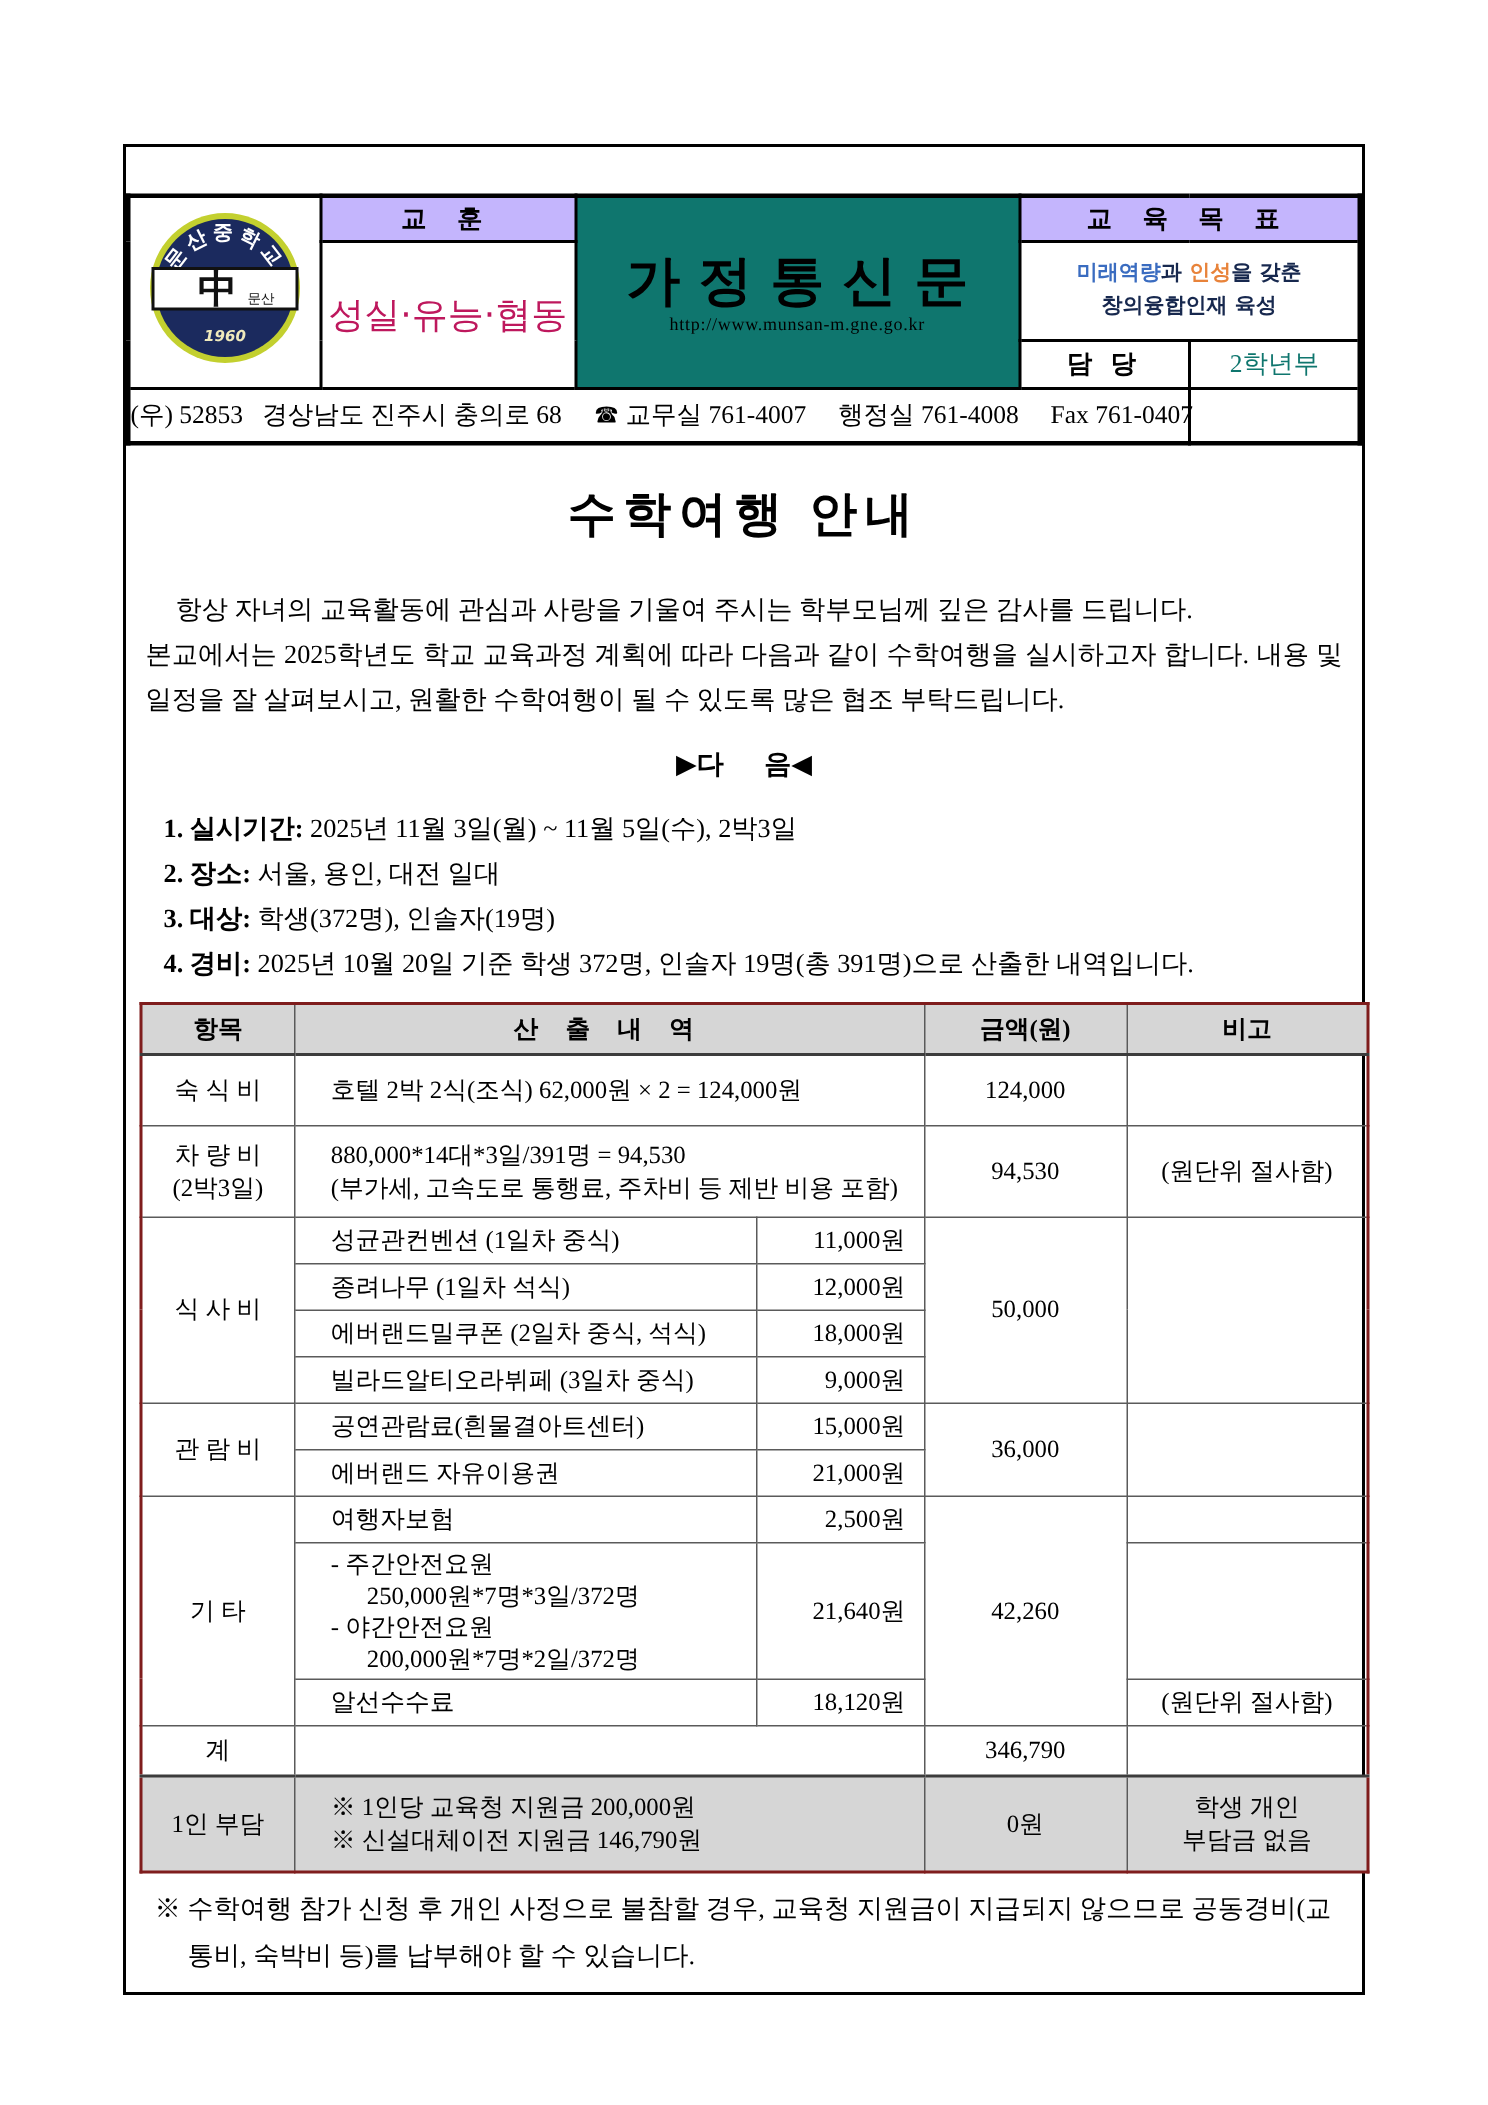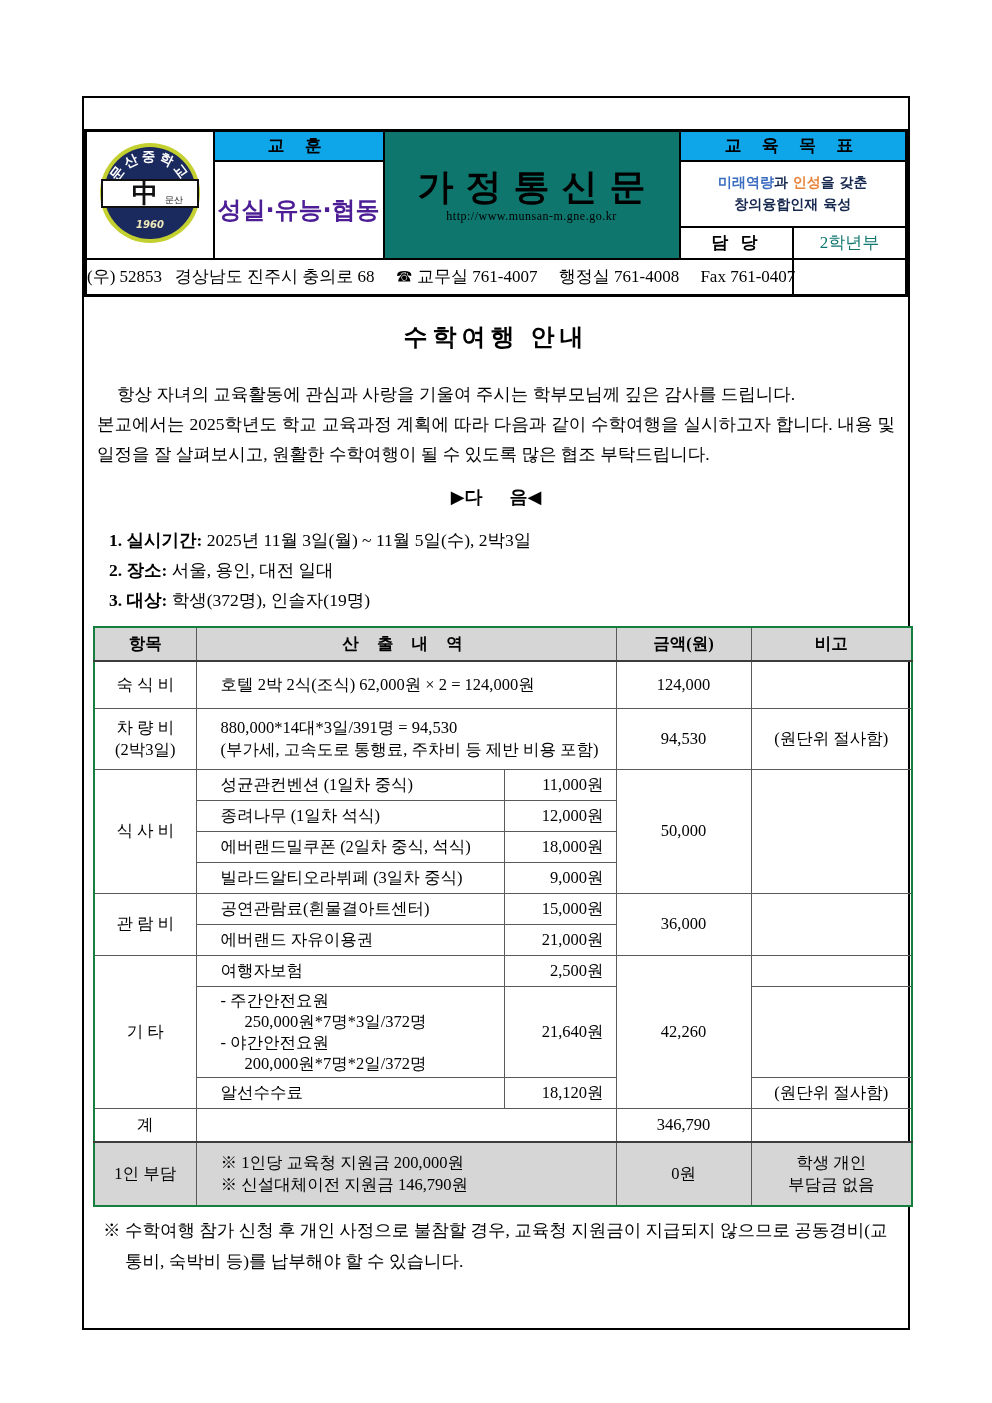--- a/index.html
+++ b/index.html
@@ -17,25 +17,25 @@
 
   
   .header-table {
     width: 100%; border-collapse: collapse; table-layout: fixed;
     margin-top: 31px; border: 3px solid #000;
   }
   .header-table td { border: 2px solid #000; vertical-align: middle; }
   .logo-cell { width: 128px; text-align: center; background: #fff; }
   .label-cell {
     height: 30px; text-align: center; font-weight: bold;
-    font-size: 17px; letter-spacing: 8px; background: #0ea5e9;
+    font-size: 17px; letter-spacing: 8px; background: #c4b5fd;
   }
   .motto-cell { text-align: center; }
   .motto-text {
-    color: #4c1d95; font-weight: bold; font-size: 24px;
+    color: #be185d; font-weight: normal; font-size: 24px;
     font-family: "DejaVu Sans", sans-serif;
   }
   .title-cell { width: 296px; background: #0f766e; text-align: center; }
   .main-title {
     font-size: 36px; font-weight: bold; letter-spacing: 12px;
     padding-left: 12px; line-height: 1.2;
   }
   .site-url { font-size: 12px; margin-top: 0; letter-spacing: 0.5px; }
   .goal-cell { text-align: center; height: 66px; }
   .goal-line {
@@ -46,37 +46,37 @@
   .seg-dark { color: #17284e; }
   .seg-orange { color: #e8833a; }
   .manager-label-cell { height: 32px; text-align: center; font-size: 17px; font-weight: bold; letter-spacing: 4px; width: 90px; }
   .manager-value-cell { text-align: center; font-size: 17px; color: #0f766e; }
   .address-cell { height: 37px; text-align: center; font-size: 17px; white-space: pre; }
 
   
   .content { padding: 0 9px; }
   .doc-title {
     margin-top: 24px; text-align: center;
-    font-size: 24px; font-weight: bold; letter-spacing: 5px;
+    font-size: 32px; font-weight: bold; letter-spacing: 5px;
   }
   .intro { margin-top: 26px; font-size: 17.5px; line-height: 30px; padding: 0 4px; }
   .intro-first { text-indent: 20px; }
   .intro-rest { text-align: justify; }
   .divider {
     margin-top: 16px; text-align: center; font-weight: bold;
     font-size: 18px; white-space: pre;
   }
   .info-list { margin-top: 16px; padding-left: 16px; font-size: 17.5px; }
   .info-item { line-height: 30px; }
   .info-item .no, .info-item .lbl { font-weight: bold; }
 
   
   .cost-table {
     width: 100%; border-collapse: collapse; table-layout: fixed;
-    margin-top: 11px; border: 2px solid #15803d;
+    margin-top: 11px; border: 2px solid #7f1d1d;
     font-size: 16.5px;
   }
   .cost-table td { border: 1px solid #5a5a5a; vertical-align: middle; padding: 1px 4px; }
   .cost-table .c { text-align: center; }
   .cost-table .l { text-align: left; padding-left: 24px; }
   .cost-table .r { text-align: right; padding-right: 12px; }
   .thead-row td {
     background: #d6d6d6; font-weight: bold; height: 34px;
     border-bottom: 2px solid #3c3c3c; text-align: center;
   }
@@ -164,20 +164,25 @@
       <div class="info-item">
         <span class="no">2.</span>
         <span class="lbl">장소:</span>
         <span>서울, 용인, 대전 일대</span>
       </div>
       <div class="info-item">
         <span class="no">3.</span>
         <span class="lbl">대상:</span>
         <span>학생(372명), 인솔자(19명)</span>
       </div>
+      <div class="info-item">
+        <span class="no">4.</span>
+        <span class="lbl">경비:</span>
+        <span>2025년 10월 20일 기준 학생 372명, 인솔자 19명(총 391명)으로 산출한 내역입니다.</span>
+      </div>
     </div>
 
     <table class="cost-table">
       <colgroup>
         <col style="width:102px">
           <col style="width:308px">
           <col style="width:112px">
         <col style="width:135px">
           <col style="width:161px">
       </colgroup>

